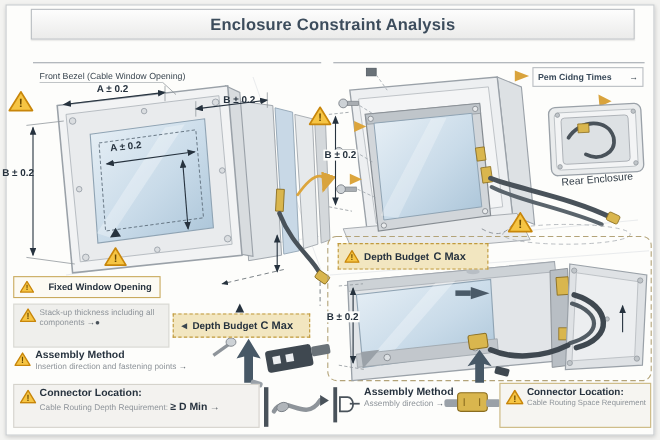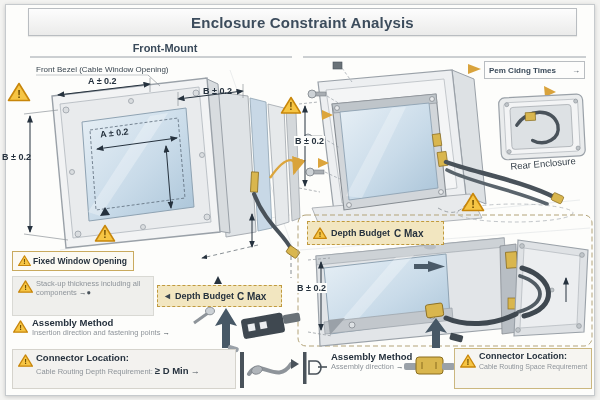--- a/index.html
+++ b/index.html
@@ -5,21 +5,21 @@
   html,body{margin:0;padding:0;}
   body{width:600px;height:400px;background:#e9e9e7;font-family:"Liberation Sans",sans-serif;position:relative;overflow:hidden;}
   .page{position:absolute;left:0;top:0;width:600px;height:400px;background:#f3f3f1;}
   .frame{position:absolute;left:5px;top:4px;width:588px;height:390px;background:#fdfdfb;border:1px solid #c6cacd;box-shadow:0 1px 4px rgba(0,0,0,.18);}
   .art{position:absolute;left:0;top:0;}
   .title-bar{position:absolute;left:28px;top:8px;width:547px;height:26px;background:linear-gradient(#fdfdfd,#ebebea);border:1px solid #b9bdc1;display:flex;align-items:center;justify-content:center;font-size:15px;font-weight:bold;color:#3c4c5c;letter-spacing:.2px;box-shadow:0 1px 1px rgba(0,0,0,.08);}
   .sec-h{position:absolute;font-size:11px;font-weight:bold;color:#3a4a5a;text-align:center;}
   .dim{position:absolute;font-size:9px;font-weight:bold;color:#26323e;white-space:nowrap;}
   .small-label{position:absolute;font-size:8px;color:#3a4650;white-space:nowrap;}
   .stack{position:absolute;}
-  .box{position:absolute;display:flex;align-items:center;gap:2px;box-sizing:border-box;padding:2px 5px;}
+  .box{position:absolute;display:flex;align-items:center;gap:13px;box-sizing:border-box;padding:2px 5px;}
   .tan{background:#f2e6c0;border:1px dashed #c09a3e;}
   .gray{background:#efefec;border:1px solid #d9d9d4;}
   .outline{background:#fcfaf3;border:1px solid #c9aa5e;}
   .wht{background:#fdfdfc;border:1px solid #b9bdc1;}
   .c-title{font-size:9.5px;font-weight:bold;color:#26323e;white-space:nowrap;}
   .c-desc{font-size:7.5px;color:#8e949a;white-space:nowrap;}
   .c-val{font-size:9.5px;font-weight:bold;color:#26323e;}
   .tan-label{font-size:9px;font-weight:bold;color:#26323e;white-space:nowrap;}
   .arrow-ink{color:#3a4650;font-weight:bold;font-size:9px;}
   .tri{display:inline-block;flex:0 0 auto;}
@@ -276,39 +276,38 @@
       <line x1="422" y1="362" x2="422" y2="369" stroke="#8a6d1f" stroke-width="1"></line>
       <line x1="436" y1="362" x2="436" y2="369" stroke="#8a6d1f" stroke-width="1"></line>
       <rect x="442" y="363" width="13" height="7" rx="2" fill="#9aa1a8"></rect>
     </g>
   </svg>
 
   <div class="title-bar">
     <span>Enclosure Constraint Analysis</span>
   </div>
 
-  <div class="sec-h" style="left:85px;top:42px;width:160px;">Front-Mount</div>
 
   <div class="small-label" style="left:36px;top:65px;">Front Bezel (Cable Window Opening)</div>
 
   <div class="dim" style="left:88px;top:76px;">A ± 0.2</div>
   <div class="dim" style="left:203px;top:86px;">B ± 0.2</div>
   <div class="dim rot-m6" style="left:100px;top:128px;">A ± 0.2</div>
   <div class="dim" style="left:2px;top:152px;">B ± 0.2</div>
   <div class="dim" style="left:294px;top:136px;background:#fdfdfb;padding:0 1px;">B ± 0.2</div>
   <div class="dim" style="left:296px;top:283px;background:#fdfdfb;padding:0 1px;">B ± 0.2</div>
 
   <div class="box wht" style="left:484px;top:61px;width:101px;height:18px;justify-content:space-between;padding:1px 4px;">
     <span style="font-size:8px;font-weight:bold;color:#3a4a5a;">Pem Cidng Times</span>
     <span class="arrow-ink" style="font-size:8px;">→</span>
   </div>
 
   <div class="small-label rot-m5" style="left:498px;top:158px;width:90px;text-align:center;font-size:9.5px;color:#333e48;">Rear Enclosure</div>
 
-  <div class="box outline" style="left:12px;top:251px;width:122px;height:20px;">
+  <div class="box outline" style="left:12px;top:251px;width:134px;height:20px;">
     <span class="tri" style="width:13px;">
         <svg viewBox="0 0 24 21" width="13">
           <path d="M12 1.5 L23 19.5 L1 19.5 Z" fill="#f6c544" stroke="#c8860a" stroke-width="2" stroke-linejoin="round"></path>
           <text x="12" y="16.5" text-anchor="middle" font-size="13" font-weight="bold" fill="#6b4a00">!</text>
         </svg>
       </span>
     <span style="font-size:8.5px;font-weight:bold;color:#26323e;white-space:nowrap;">Fixed Window Opening</span>
   </div>
 
   <div class="box gray" style="left:12px;top:276px;width:142px;height:40px;align-items:flex-start;gap:3px;">

